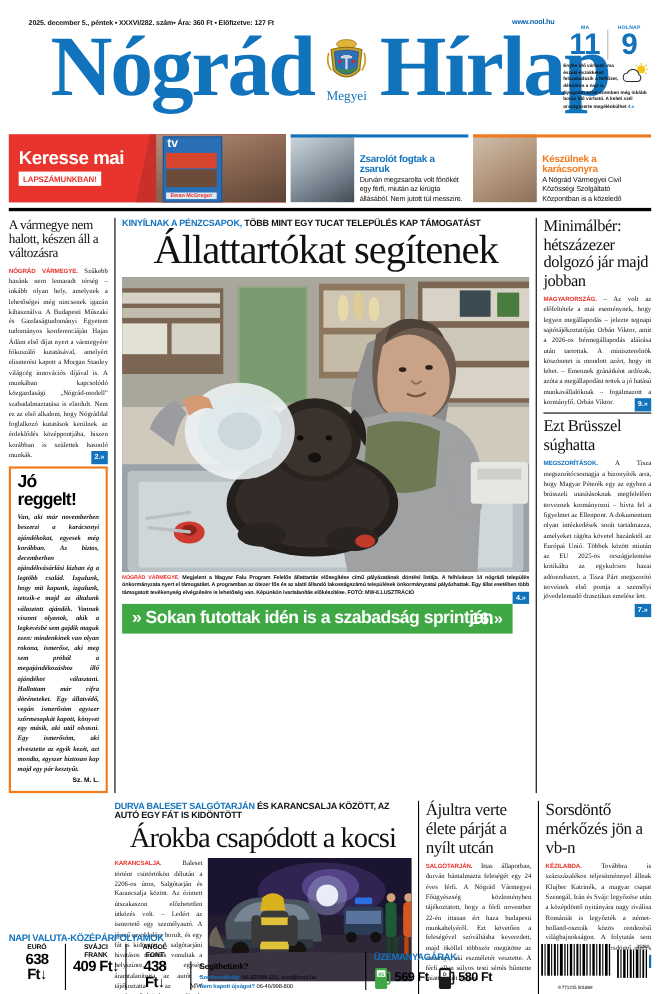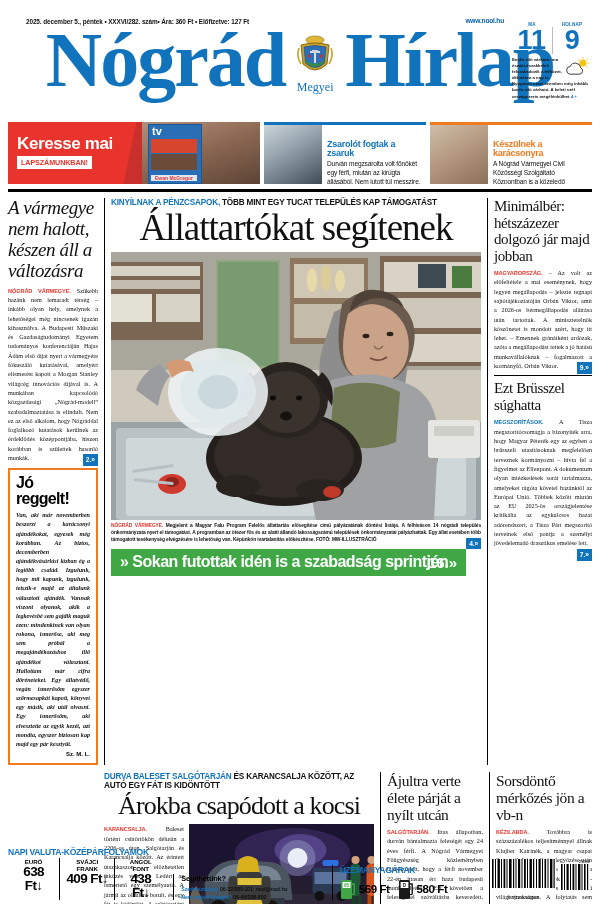--- a/index.html
+++ b/index.html
@@ -67,21 +67,21 @@
   .rule-thin{border-top:1px solid #000;}
 
   
   .grid{display:flex;gap:6px;margin-top:6px;}
   .col-l{width:90px;flex:0 0 90px;}
   .col-m{flex:1;}
   .col-r{width:98px;flex:0 0 98px;}
   .vsep{border-left:1px solid #000;}
 
   .hl-serif{font-family:"Liberation Serif", serif;font-weight:400;color:#111;letter-spacing:-.4px;}
-  .h-left{font-size:19px;line-height:1.1;font-style:italic;}
+  .h-left{font-size:12px;line-height:1.1;}
   .h-right{font-size:15px;line-height:1.1;}
   .kicker{font-size:8.2px;font-weight:800;letter-spacing:-.2px;line-height:1.12;margin-bottom:2px;}
   .kicker .k1{color:#1273bd;}
   .kicker .k2{color:#111;}
   .h-main{font-size:37px;line-height:1.02;text-align:center;letter-spacing:-1px;margin:0 0 5px;}
 
   .body-txt{font-family:"Liberation Serif", serif;font-size:6.2px;line-height:1.5;text-align:justify;color:#111;}
   .loc{font-family:"Liberation Sans",sans-serif;font-weight:800;font-size:5.6px;color:#1273bd;letter-spacing:-.1px;}
   .loc-red{color:#e8342c;}
   .pgbox{display:inline-block;background:#1273bd;color:#fff;font-family:"Liberation Sans",sans-serif;font-weight:800;font-size:6.6px;padding:1px 3px;float:right;margin-top:1px;}

